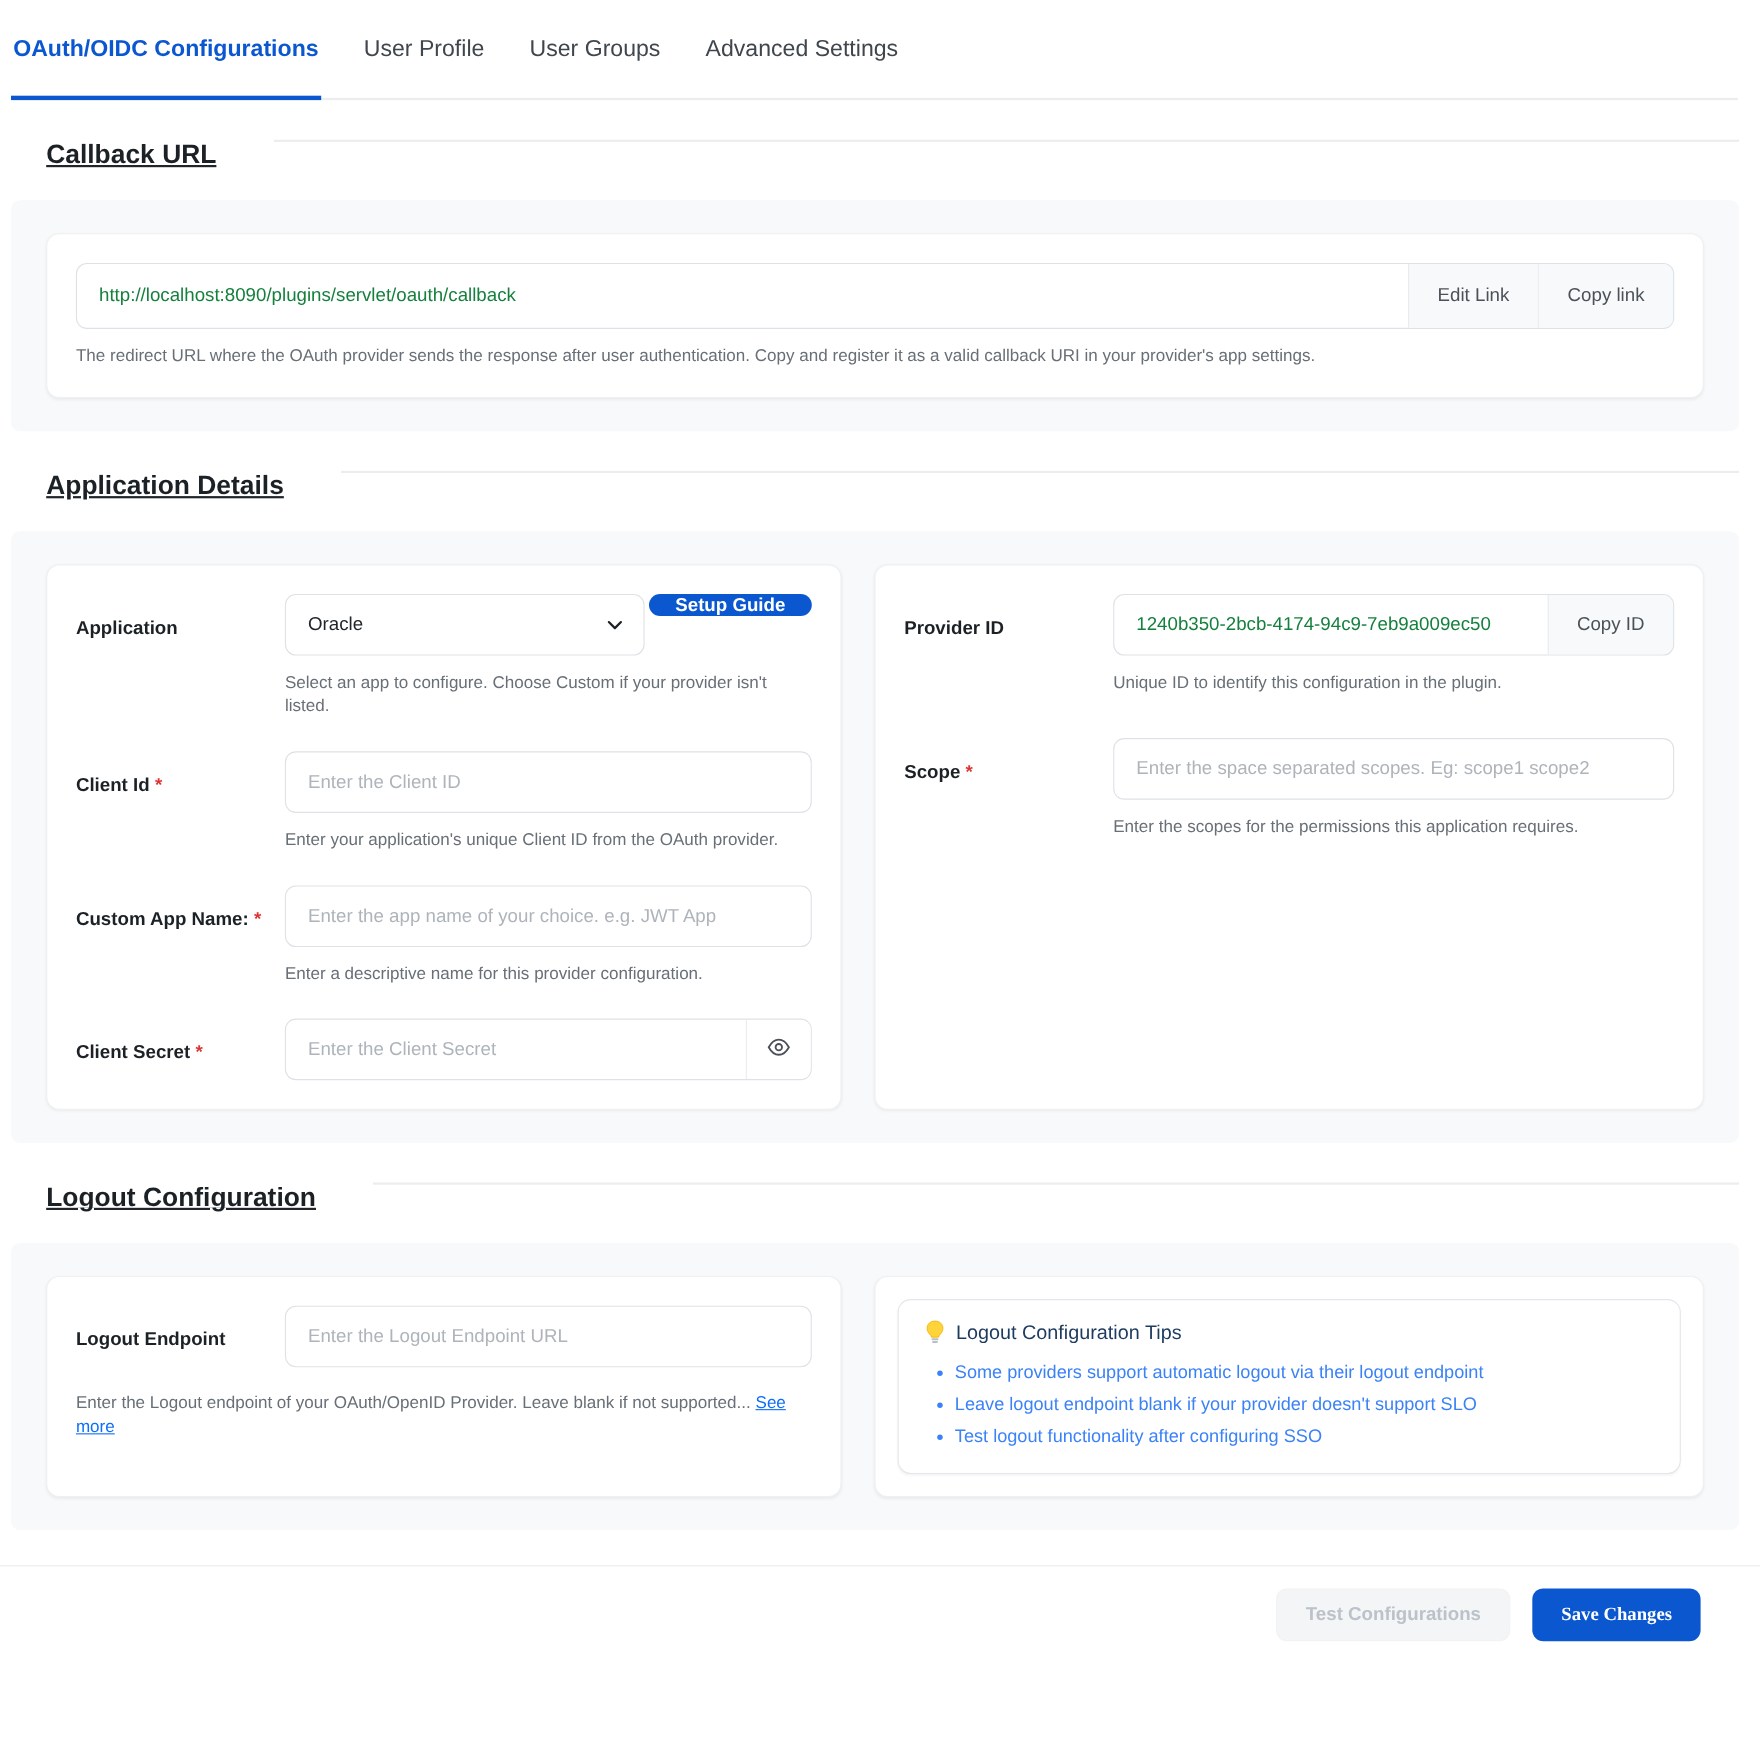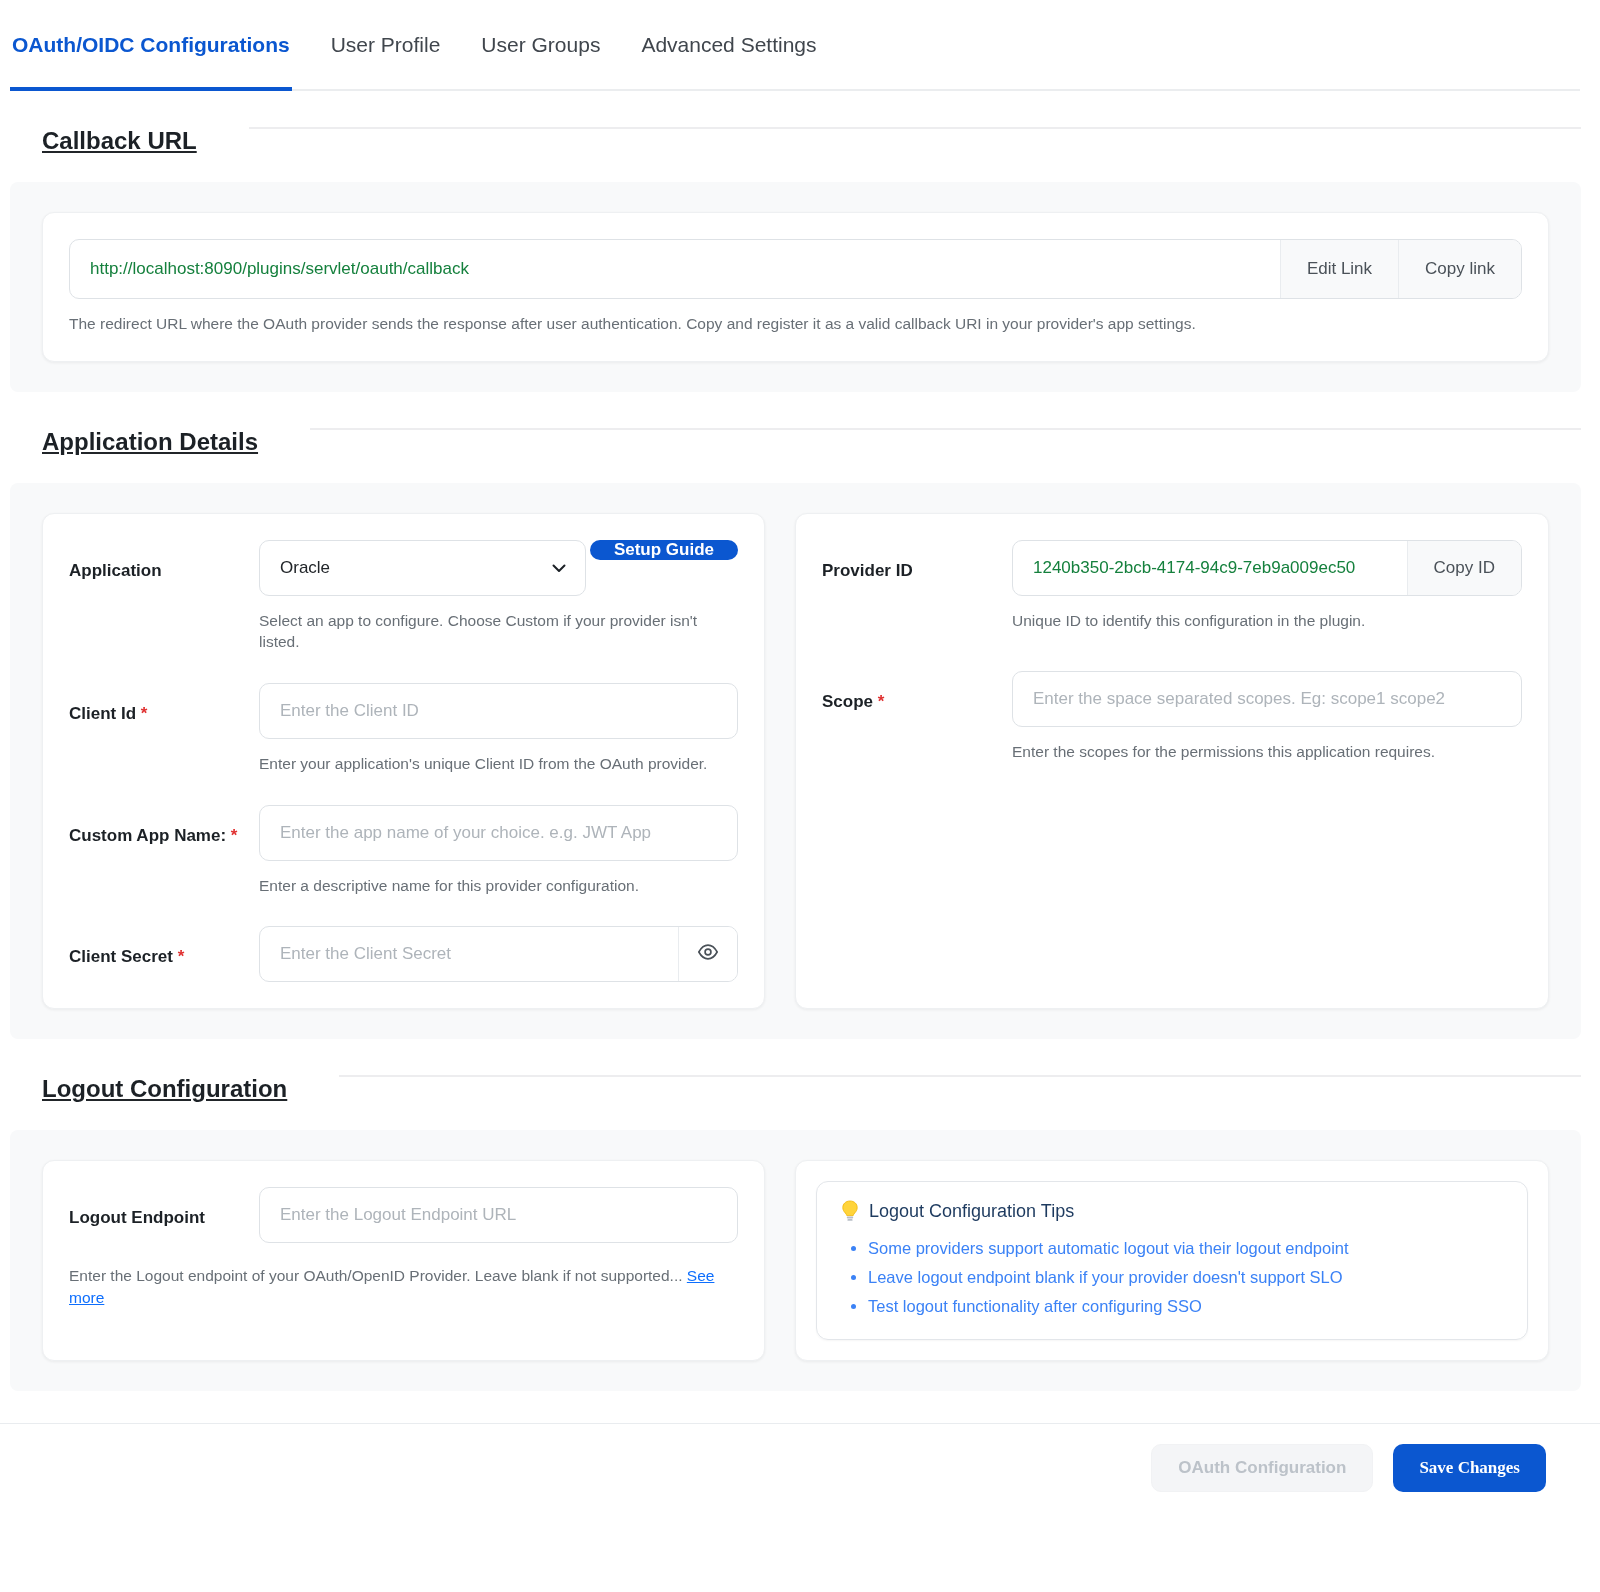--- a/index.html
+++ b/index.html
@@ -297,15 +297,15 @@
         <li>Some providers support automatic logout via their logout endpoint</li>
         <li>Leave logout endpoint blank if your provider doesn't support SLO</li>
         <li>Test logout functionality after configuring SSO</li>
       </ul>
     </div>
   </div>
 </div>
 
 <div class="footer-rule"></div>
 <div class="footer">
-  <button class="btn-ghost" disabled="">OAuth Configuration</button>
+  <button class="btn-ghost" disabled="">Test Configurations</button>
   <button class="btn-save">Save Changes</button>
 </div>
 
 </body></html>

